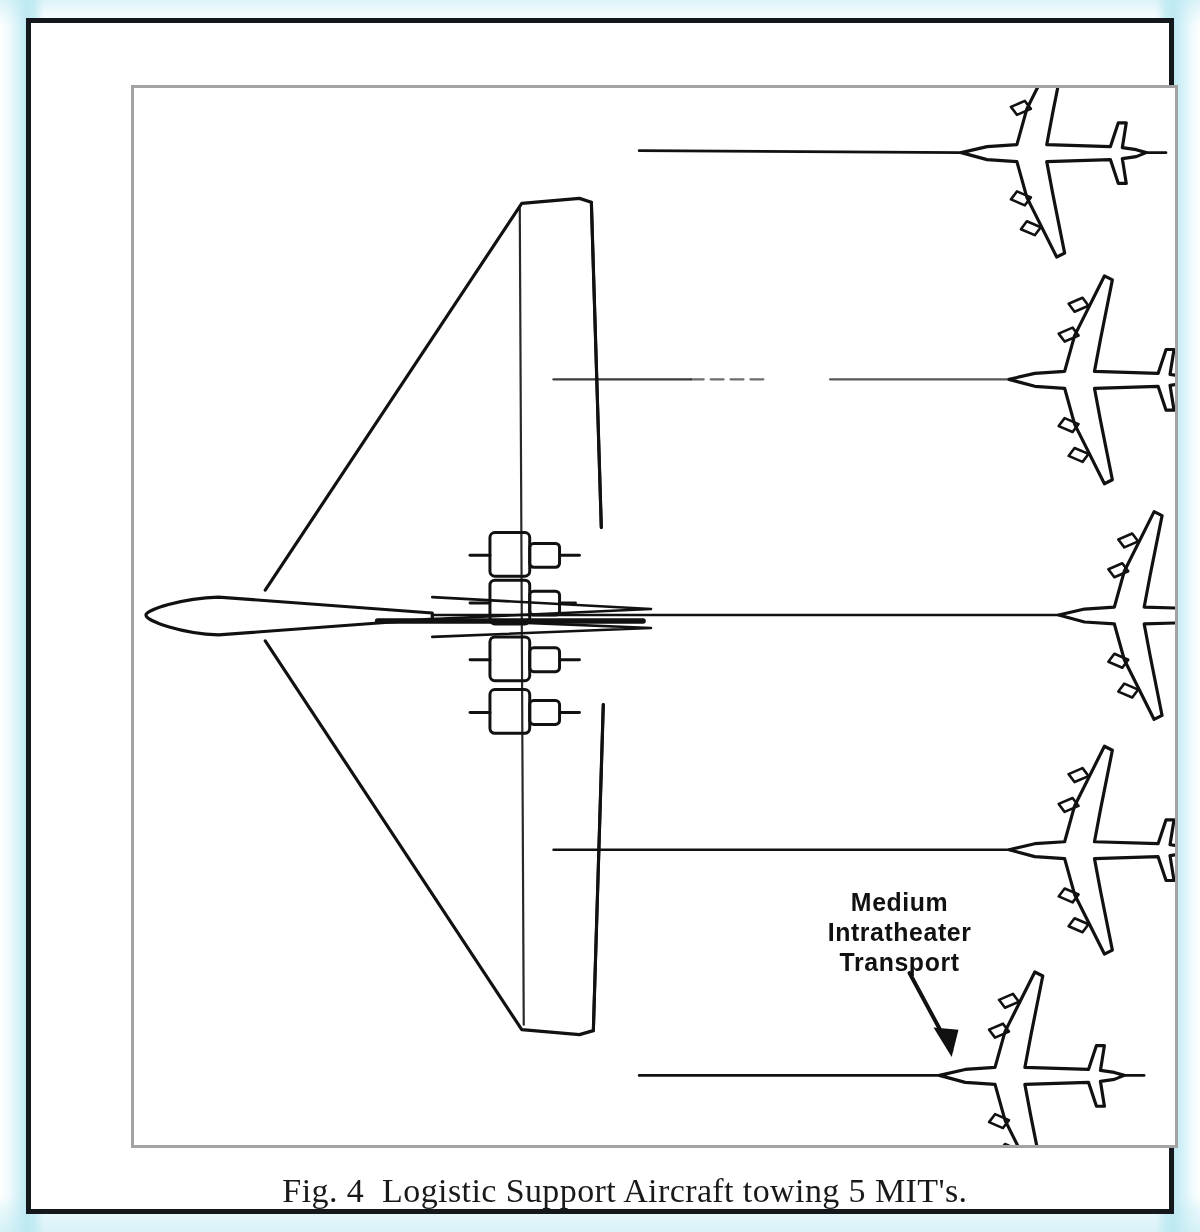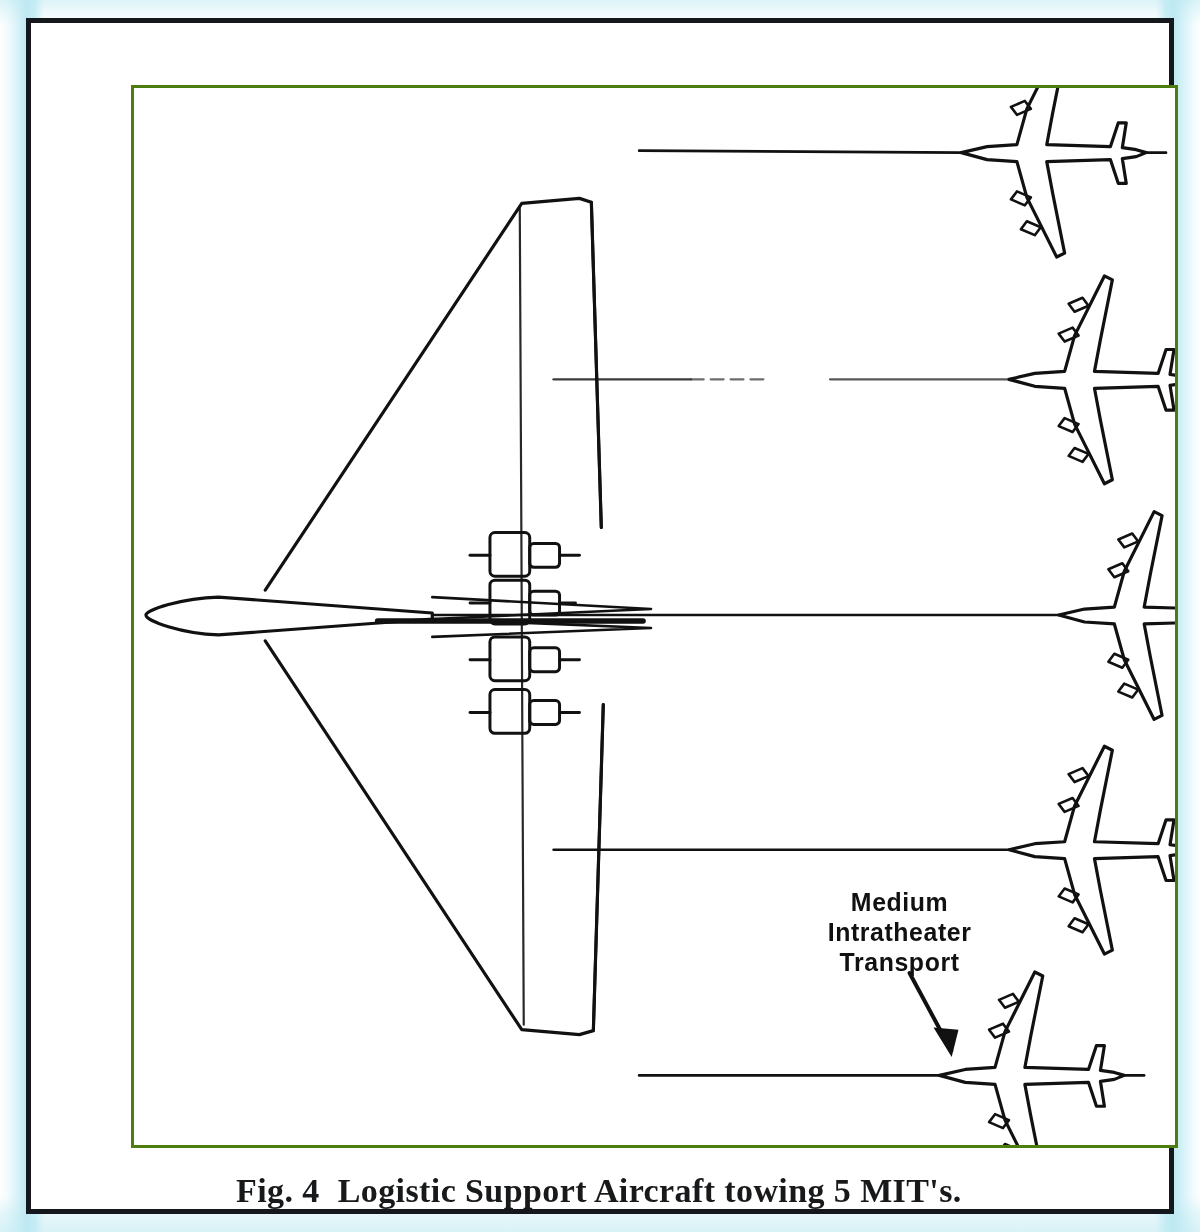--- a/index.html
+++ b/index.html
@@ -50,46 +50,45 @@
     border: 5px solid #14181c;
     background: #ffffff;
     box-sizing: border-box;
   }
 
   
   #figure-box {
     position: absolute;
     left: 100px; top: 62px;
     width: 1047px; height: 1063px;
-    border: 3px solid #4d7c0f;
+    border: 3px solid #a3a3a3;
     background: #ffffff;
     box-sizing: border-box;
   }
 
   #figure-canvas {
     position: absolute;
     left: 0; top: 0;
     width: 100%;
     height: 100%;
     display: block;
   }
 
   
   #caption {
     position: absolute;
-    left: 16px;
+    left: 42px;
     top: 1134px;
     width: 1148px;
     text-align: center;
     font-family: "Liberation Serif", serif;
     font-size: 34px;
     letter-spacing: 0.4px;
     color: #17191b;
     white-space: pre;
-    font-weight: bold;
   }
   #caption .cap-num { margin-right: 18px; }
 
   .svg-ink {
     fill: none;
     stroke: #111111;
     stroke-linejoin: round;
     stroke-linecap: round;
   }
   .faint { stroke: #3b3b3b; }

